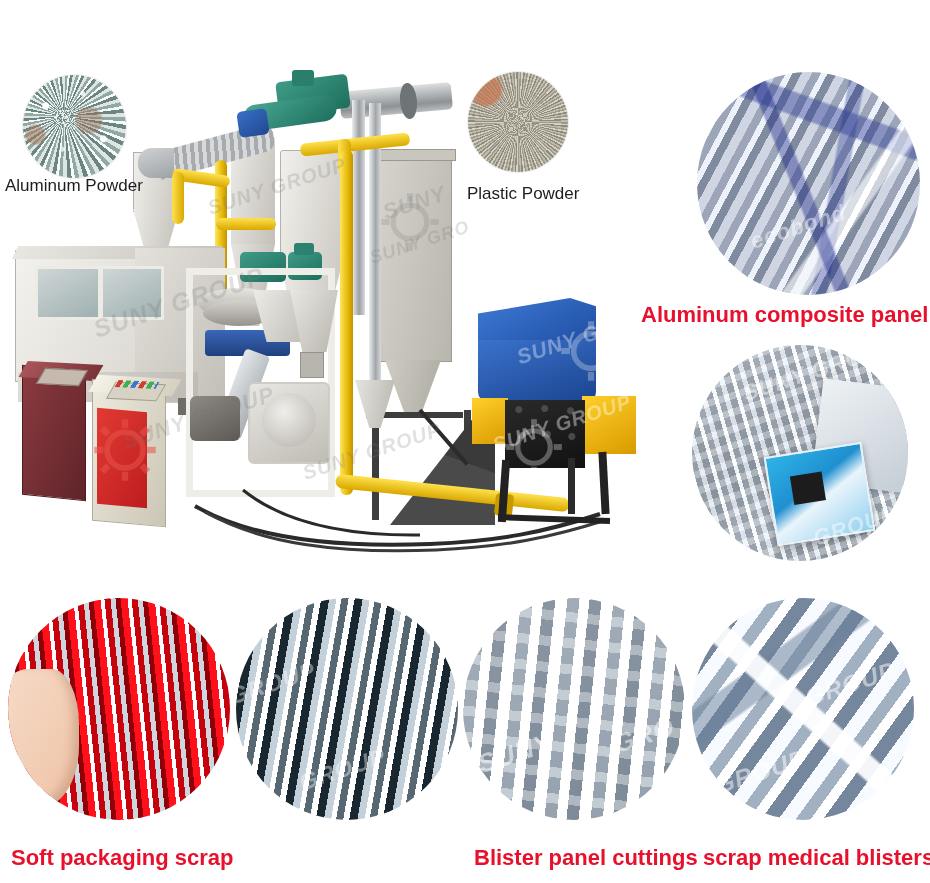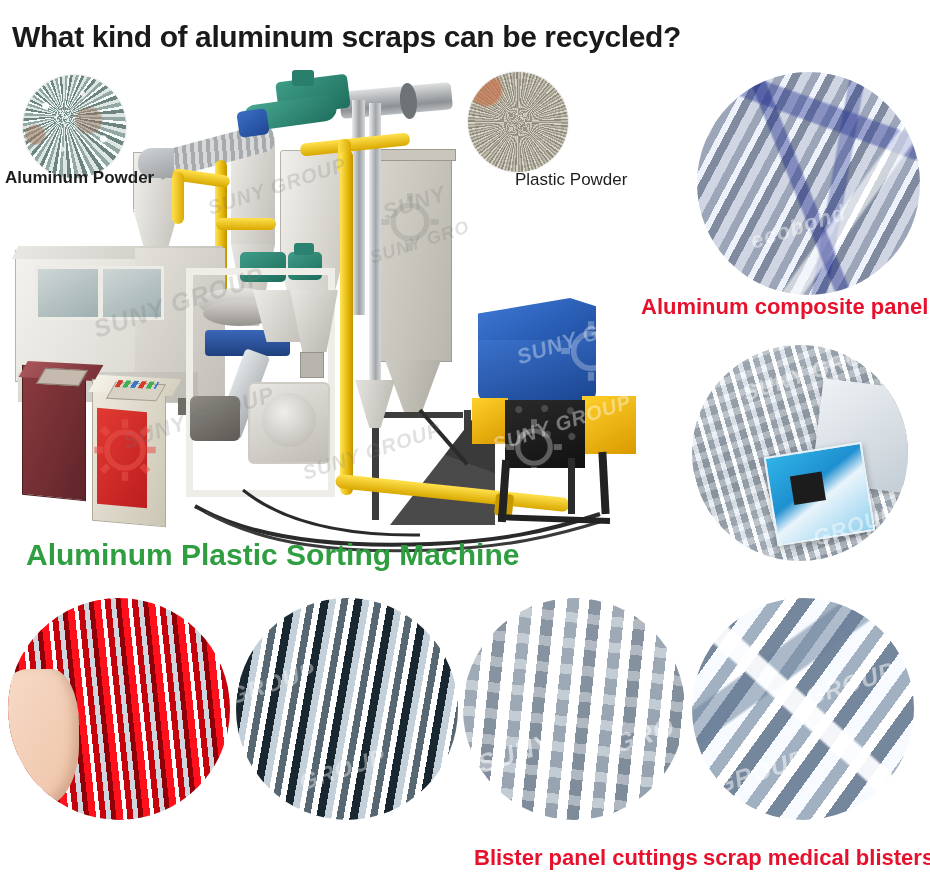--- a/index.html
+++ b/index.html
@@ -180,21 +180,20 @@
     white-space: nowrap;
     transform: rotate(-18deg);
     letter-spacing: 1px;
   }
 </style>
 </head>
 <body>
 
 <div id="page">
 
-  <div class="headline">What kind of aluminum scraps can be recycled?</div>
 
   <div class="machine">
 
     <div style="position:absolute;left:375px;top:155px;width:75px;height:205px;background:linear-gradient(100deg,#d7d4cc,#b9b6ae);border:1px solid #a09d95;"></div>
     <div style="position:absolute;left:371px;top:149px;width:83px;height:10px;background:#c9c6be;border:1px solid #9b9890;"></div>
     <div style="position:absolute;left:385px;top:360px;width:56px;height:52px;background:linear-gradient(100deg,#cfccc4,#aeaba3);clip-path:polygon(0 0,100% 0,66% 100%,34% 100%);"></div>
     <div style="position:absolute;left:372px;top:410px;width:85px;height:110px;border-left:7px solid #3d3d3d;border-right:7px solid #3d3d3d;"></div>
     <div style="position:absolute;left:366px;top:412px;width:97px;height:6px;background:#3d3d3d;"></div>
 
     <div style="position:absolute;left:390px;top:390px;width:105px;height:135px;">
@@ -346,47 +345,47 @@
           <rect x="45" y="84" width="10" height="14"></rect>
         <rect x="2" y="45" width="14" height="10"></rect>
           <rect x="84" y="45" width="14" height="10"></rect>
       </g>
     </svg>
   </div>
 
   <div class="circle" style="left:23px;top:75px;width:103px;height:103px;box-shadow:0 0 0 1px rgba(0,0,0,.07);">
     <div class="inner tex-alpowder"></div>
   </div>
-  <div class="cap-dark" style="left:5px;top:168px;font-weight:bold;">Aluminum Powder</div>
+  <div class="cap-dark" style="left:5px;top:176px;">Aluminum Powder</div>
 
   <div class="circle" style="left:468px;top:72px;width:100px;height:100px;box-shadow:0 0 0 1px rgba(0,0,0,.07);">
     <div class="inner tex-plpowder"></div>
   </div>
-  <div class="cap-dark" style="left:467px;top:170px;margin-left:48px;">Plastic Powder</div>
-
-  <div class="cap-green" style="left:26px;top:538px;">Aluminum Plastic Sorting Machine</div>
+  <div class="cap-dark" style="left:467px;top:184px;">Plastic Powder</div>
+
 
   <div class="circle" style="left:697px;top:72px;width:223px;height:223px;">
     <div class="inner tex-acp"></div>
     <div class="wm" style="left:52px;top:142px;font-size:22px;color:rgba(255,255,255,.45);">ecobond</div>
   </div>
-  <div class="cap-red" style="left:641px;top:294px;">Aluminum composite panel</div>
+  <div class="cap-red" style="left:641px;top:302px;">Aluminum composite panel</div>
 
   <div class="circle" style="left:692px;top:345px;width:216px;height:216px;">
     <div class="inner tex-milk"></div>
     <div class="milk-card"></div>
     <div class="milk-pack"></div>
     <div class="wm" style="left:48px;top:12px;font-size:22px;color:rgba(255,255,255,.45);">SUNY GROUP</div>
     <div class="wm" style="left:120px;top:168px;font-size:22px;color:rgba(255,255,255,.45);">GROUP</div>
   </div>
 
   <div class="circle" style="left:8px;top:598px;width:222px;height:222px;">
     <div class="inner tex-soft"></div>
     <div class="hand"></div>
   </div>
+  <div class="cap-red" style="left:11px;top:845px;">Soft packaging scrap</div>
 
   <div class="circle" style="left:236px;top:598px;width:222px;height:222px;">
     <div class="inner tex-film"></div>
     <div class="wm" style="left:-8px;top:72px;font-size:23px;color:rgba(255,255,255,.40);">GROUP</div>
     <div class="wm" style="left:62px;top:158px;font-size:23px;color:rgba(255,255,255,.40);">GROUP</div>
   </div>
 
   <div class="circle" style="left:463px;top:598px;width:222px;height:222px;">
     <div class="inner tex-blister"></div>
     <div class="wm" style="left:14px;top:140px;font-size:26px;color:rgba(255,255,255,.55);">SUNY</div>

